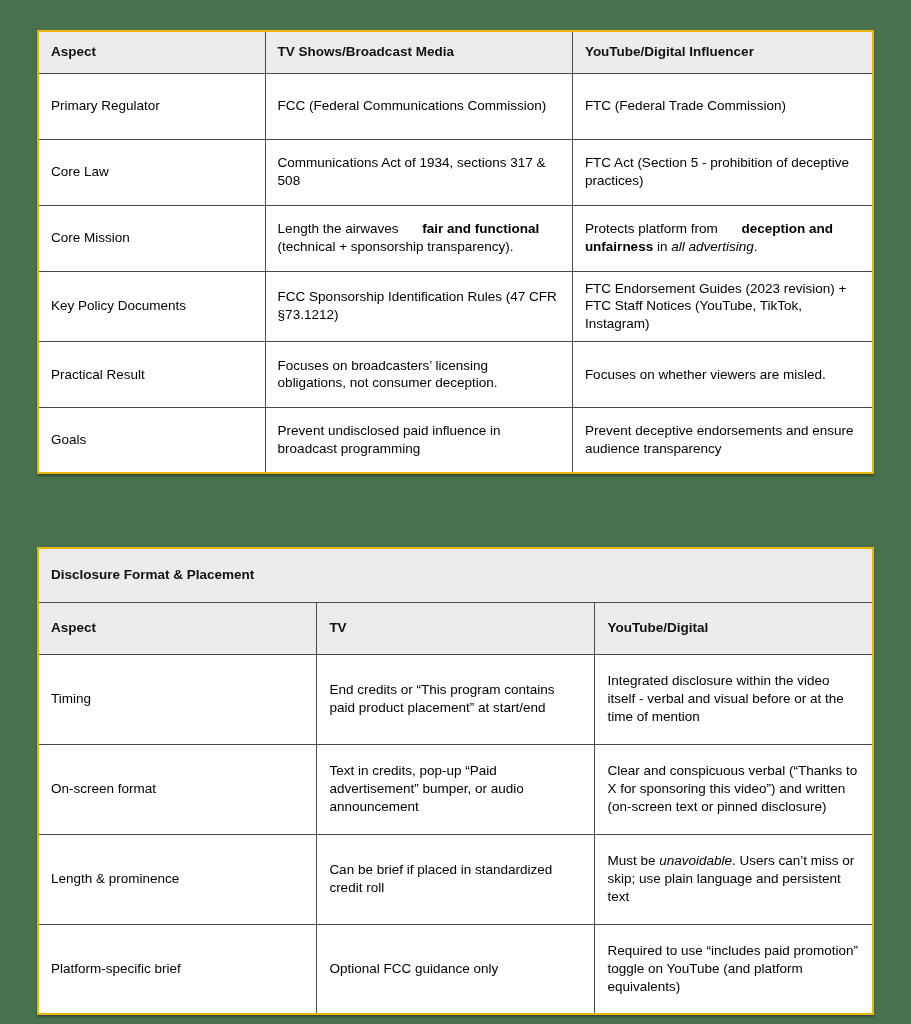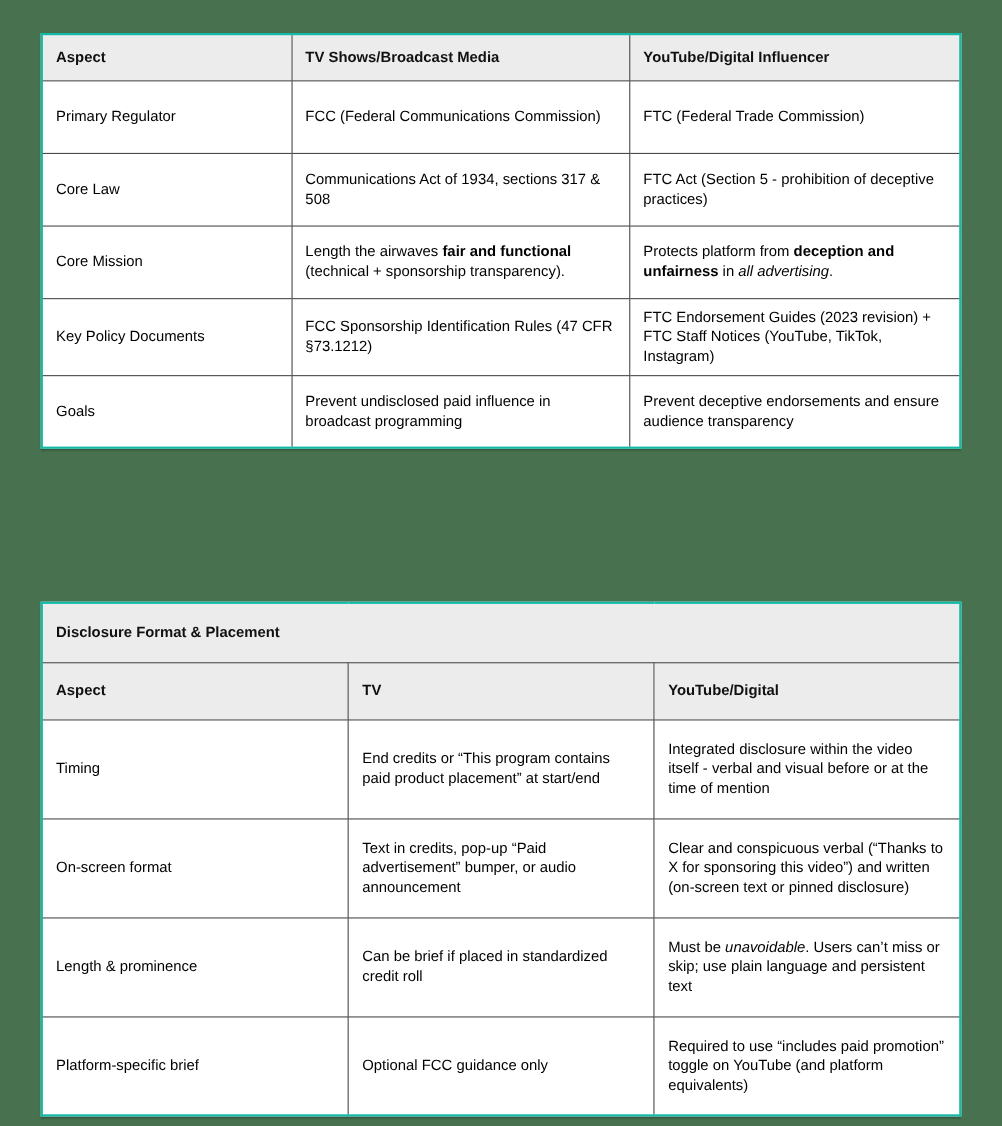--- a/index.html
+++ b/index.html
@@ -16,21 +16,21 @@
 
   .table-wrap { position: absolute; left: 37px; width: 837px; }
   .table-wrap.t1 { top: 30px; }
   .table-wrap.t2 { top: 547px; }
 
   table {
     width: 100%;
     border-collapse: collapse;
     table-layout: fixed;
     background: #ffffff;
-    border: 2px solid #14b8a6;
+    border: 2px solid #eab308;
     box-shadow: 0 2px 2px rgba(0,0,0,0.35);
   }
 
   th, td {
     border: 1px solid #4a4a4a;
     padding: 8px 12px;
     vertical-align: middle;
     text-align: left;
     font-size: 13.5px;
     line-height: 1.32;
@@ -52,21 +52,21 @@
   .t1 tbody tr { height: 66px; }
 
   
   .t2 col.c1 { width: 33.4%; }
   .t2 col.c2 { width: 33.3%; }
   .t2 col.c3 { width: 33.3%; }
   .t2 tr.title-row { height: 54px; }
   .t2 tr.header-row { height: 52px; }
   .t2 tbody tr { height: 90px; }
 
-  .b { font-weight: 700; }
+  .b { font-weight: 700; margin-left: 20px; }
   .i { font-style: italic; }
 </style>
 </head>
 <body>
 
 <div class="page" style="background: rgb(71, 113, 79);">
 
   <div class="table-wrap t1">
     <table>
       <colgroup>
@@ -94,20 +94,25 @@
           </tr>
           <tr>
             <td><span>Core Mission</span></td>
             <td><span>Length the airwaves </span><span class="b">fair and functional</span><span> (technical + sponsorship transparency).</span></td>
             <td><span>Protects platform from </span><span class="b">deception and unfairness</span><span> in </span><span class="i">all advertising</span><span>.</span></td>
           </tr>
           <tr>
             <td><span>Key Policy Documents</span></td>
             <td><span>FCC Sponsorship Identification Rules (47 CFR §73.1212)</span></td>
             <td><span>FTC Endorsement Guides (2023 revision) + FTC Staff Notices (YouTube, TikTok, Instagram)</span></td>
+          </tr>
+          <tr>
+            <td><span>Practical Result</span></td>
+            <td><span>Focuses on broadcasters’ licensing obligations, not consumer deception.</span></td>
+            <td><span>Focuses on whether viewers are misled.</span></td>
           </tr>
           <tr>
             <td><span>Goals</span></td>
             <td><span>Prevent undisclosed paid influence in broadcast programming</span></td>
             <td><span>Prevent deceptive endorsements and ensure audience transparency</span></td>
           </tr>
         </tbody>
     </table>
   </div>
 

